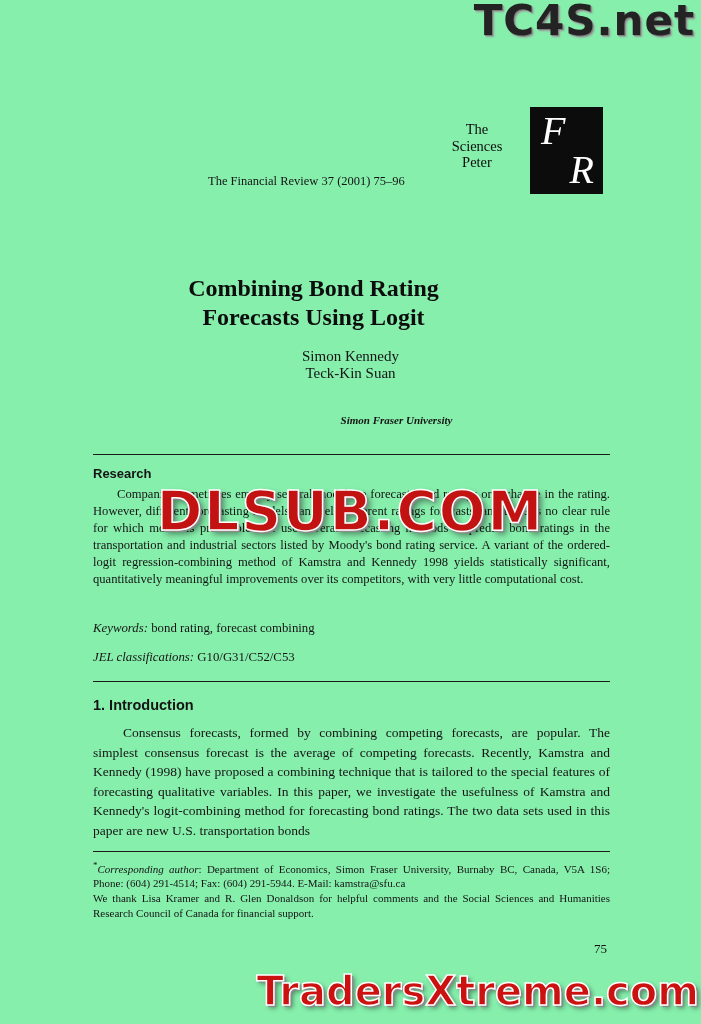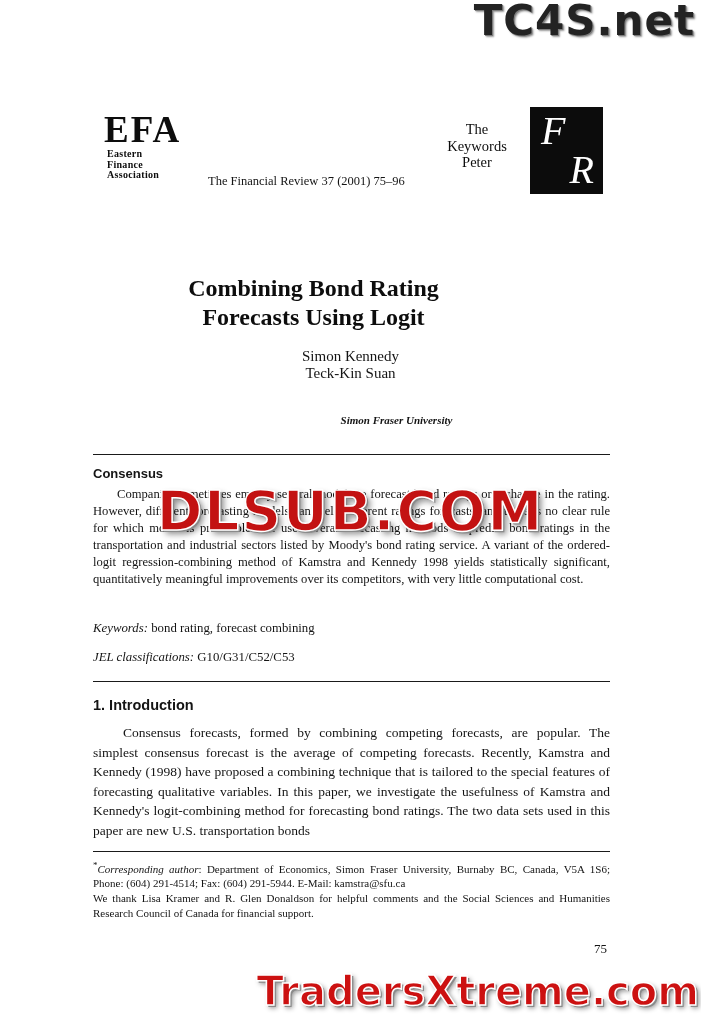--- a/index.html
+++ b/index.html
@@ -1,20 +1,20 @@
 <!DOCTYPE html>
 <html><head>
 <meta charset="utf-8">
 <style>
   html,body { margin:0; padding:0; background:#e9e9e9; }
   .page {
     position:relative;
     width:701px; height:1024px;
     margin:0 auto;
-    background:#ffffff;
+    background:#86efac;
     font-family:"Liberation Serif", serif;
     color:#141414;
     overflow:hidden;
     box-sizing:border-box;
     text-decoration:underline;
   }
 
   
   .wm-top {
     position:absolute; top:-4px; right:6px;
@@ -124,34 +124,26 @@
 
   .page-number { position:absolute; left:594px; top:941px; font-size:13px; }
 </style>
 </head>
 <body>
 
 <div class="page">
 
   <div class="wm-top">TC4S.net</div>
 
-  <div class="efa">
-    <div class="efa-acro">EFA</div>
-    <div class="efa-org">
-      <div>Eastern</div>
-      <div>Finance</div>
-      <div>Association</div>
-    </div>
-  </div>
 
   <div class="citation">The Financial Review 37 (2001)  75–96</div>
 
   <div class="journal-name">
     <div>The</div>
-    <div>Keywords</div>
+    <div>Sciences</div>
     <div>Peter</div>
   </div>
 
   <div class="fr-box">
     <span class="fr-f">F</span>
     <span class="fr-r">R</span>
   </div>
 
   <h1 class="title">
     <div>Combining Bond Rating</div>
@@ -160,21 +152,21 @@
 
   <div class="authors">
     <div>Simon Kennedy</div>
     <div>Teck-Kin Suan</div>
   </div>
 
   <div class="affiliation">Simon Fraser University</div>
 
   <div class="rule rule-1"></div>
 
-  <div class="abstract-heading">Consensus</div>
+  <div class="abstract-heading">Research</div>
   <p class="abstract-text">Companies sometimes employ several models to forecast bond ratings or a change in the rating. However, different forecasting models can yield different ratings forecasts, and there is no clear rule for which model is preferable. We use several forecasting methods to predict bond ratings in the transportation and industrial sectors listed by Moody's bond rating service. A variant of the ordered-logit regression-combining method of Kamstra and Kennedy 1998 yields statistically significant, quantitatively meaningful improvements over its competitors, with very little computational cost.</p>
 
   <div class="kv keywords">
     <span class="it">Keywords:</span>
     <span>bond rating, forecast combining</span>
   </div>
 
   <div class="kv jel">
     <span class="it">JEL classifications:</span>
     <span>G10/G31/C52/C53</span>

